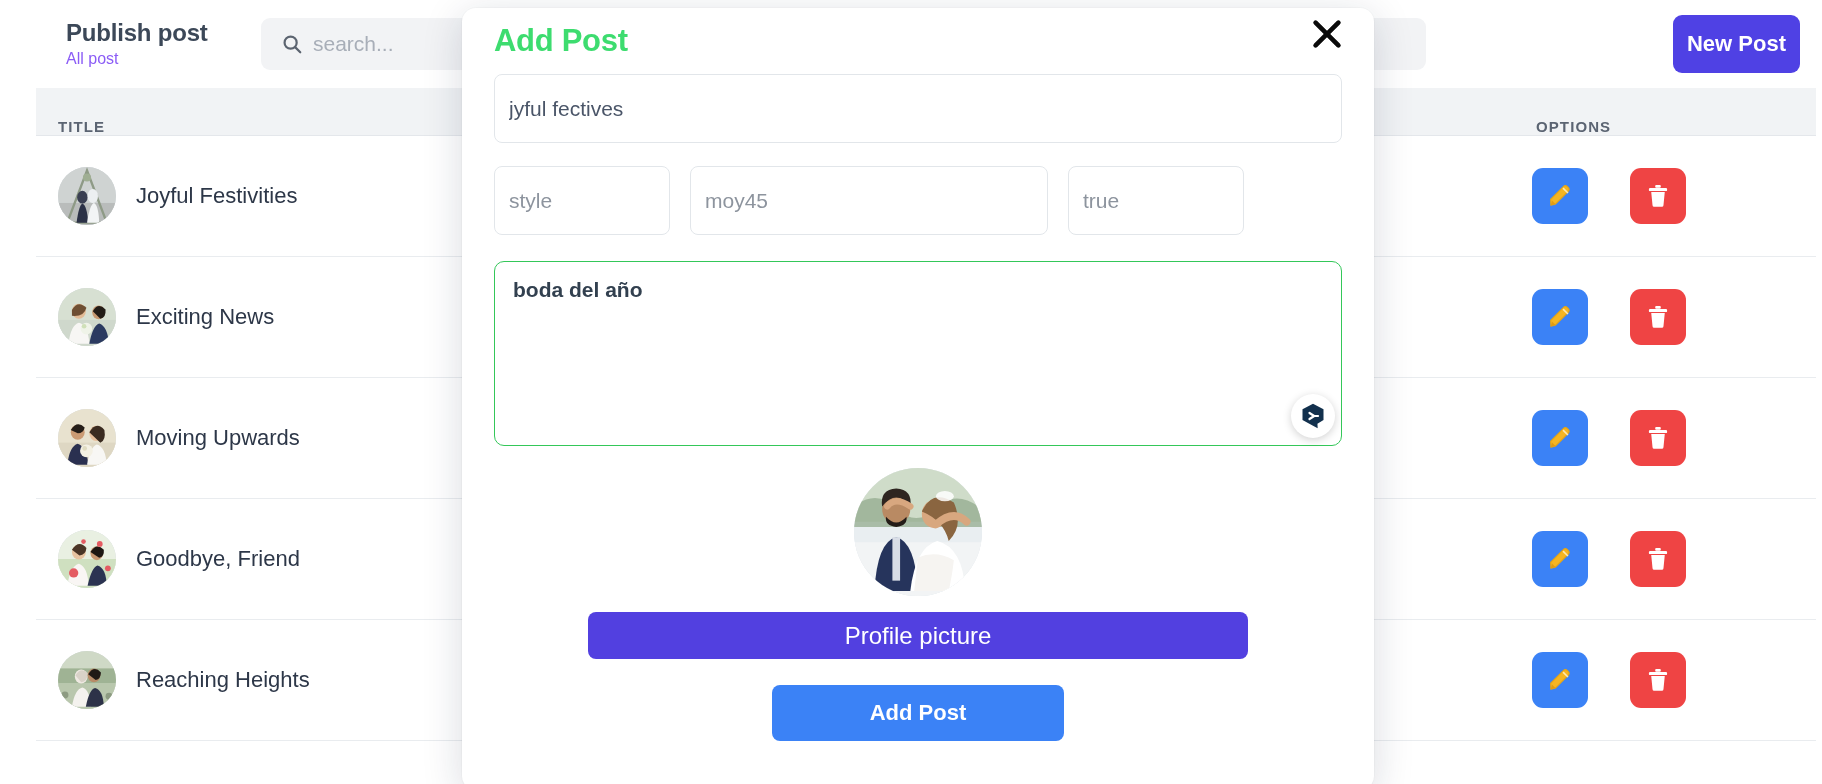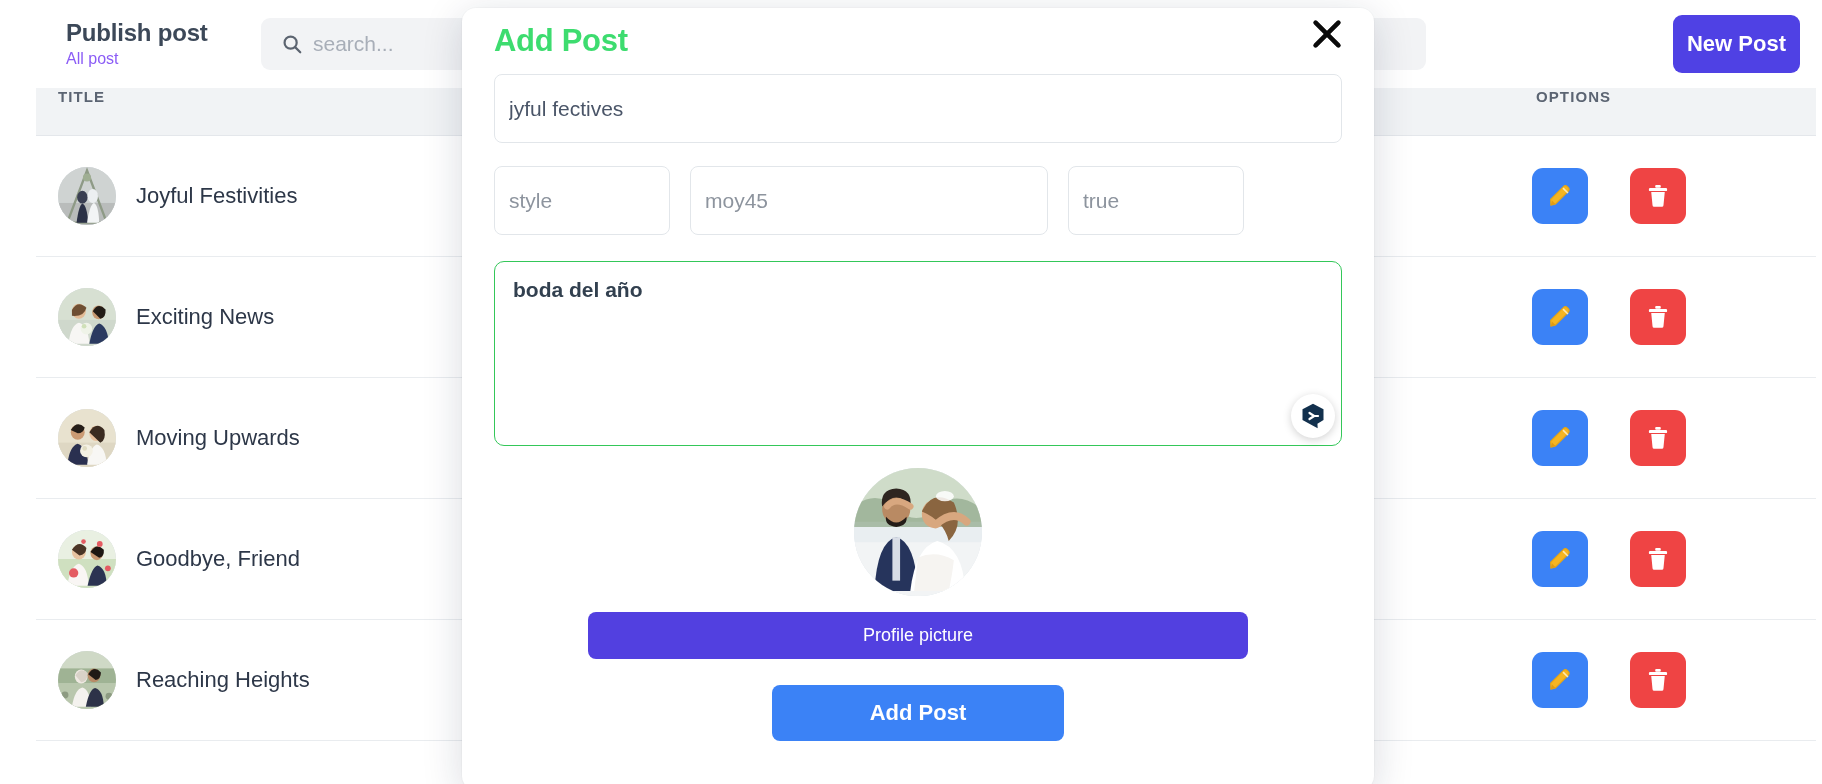--- a/index.html
+++ b/index.html
@@ -89,21 +89,21 @@
   }
 
   
   .table {
     position: absolute;
     top: 88px; left: 36px;
     width: 1780px;
   }
   .thead {
     display: flex;
-    align-items: flex-start;
+    align-items: flex-end;
     height: 48px;
     background: #f1f3f5;
     border-bottom: 1px solid #e4e7eb;
   }
   .th {
     font-size: 15px;
     font-weight: bold;
     letter-spacing: 1.1px;
     color: #5b6472;
     text-transform: uppercase;
@@ -279,21 +279,21 @@
   .profile-btn {
     display: block;
     width: 660px;
     height: 47px;
     margin: 16px auto 0;
     background: #5240e0;
     color: #ffffff;
     border: none;
     border-radius: 8px;
     font-family: "Liberation Sans", sans-serif;
-    font-size: 18px;
+    font-size: 24px;
     cursor: pointer;
   }
 
   .addpost-btn {
     display: block;
     width: 292px;
     height: 56px;
     margin: 26px auto 0;
     background: #3b82f6;
     color: #ffffff;

